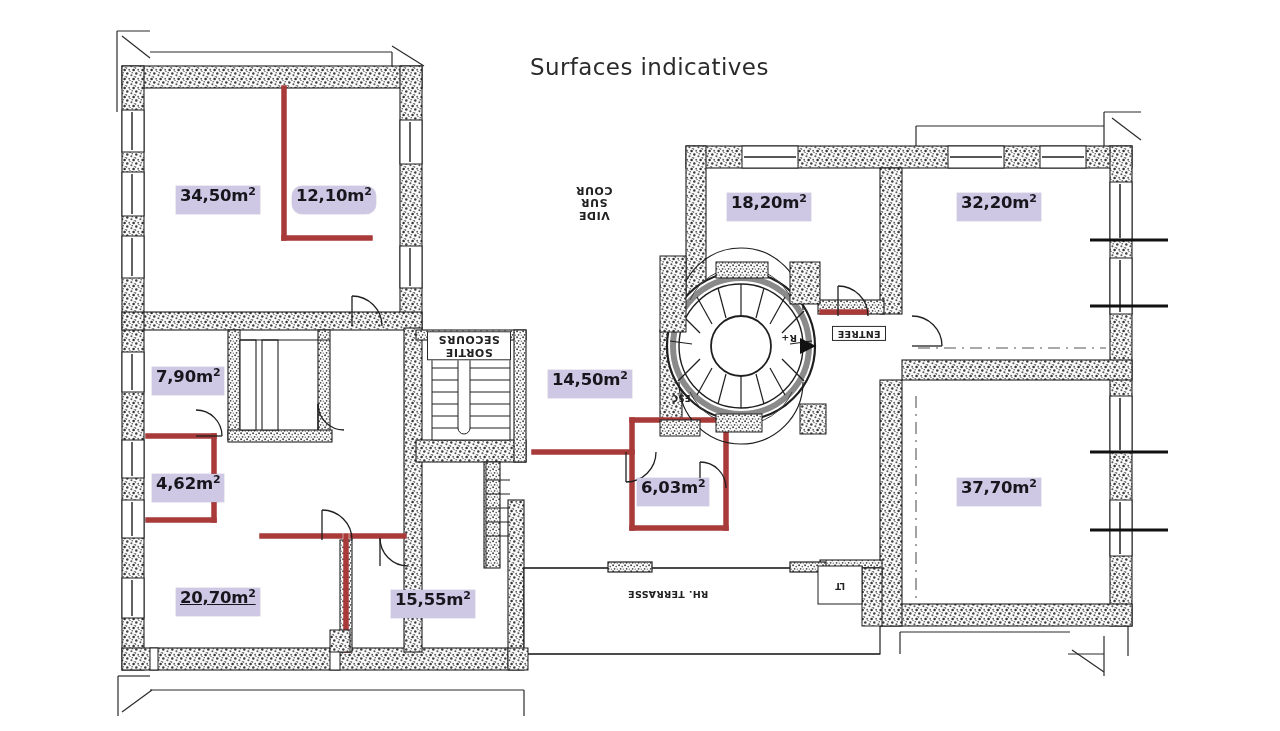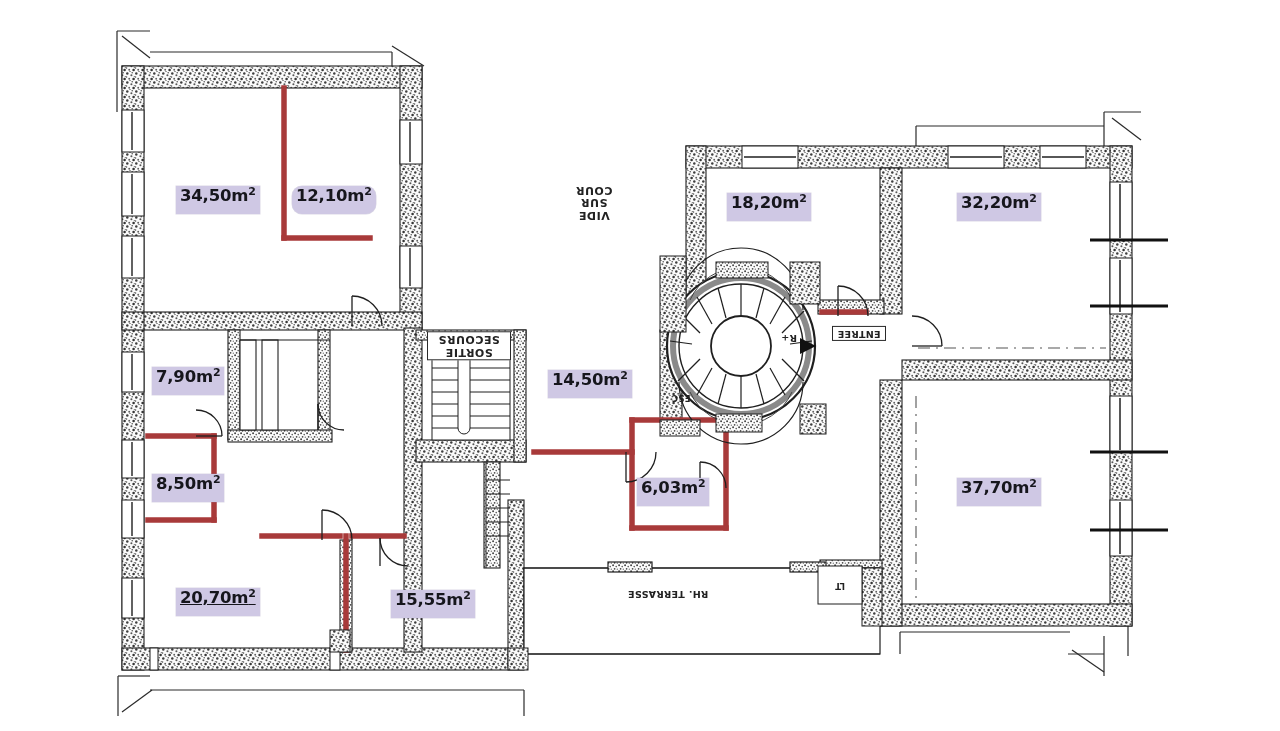--- a/index.html
+++ b/index.html
@@ -364,25 +364,26 @@
 
     <g stroke="#1f1f1f" stroke-width="1">
       <rect x="862" y="568" width="20" height="58" fill="url(#masonry)"></rect>
     </g>
 
     <g stroke="#1f1f1f" stroke-width="1" fill="none">
       <rect x="818" y="566" width="44" height="38" fill="#ffffff"></rect>
     </g>
   </svg>
 
+  <div class="title" style="left:530px;top:54px;">Surfaces indicatives</div>
 
   <div class="area-label" style="left:176px;top:186px;"><span>34,50m</span><span class="sup">2</span></div>
   <div class="area-label" style="left:292px;top:186px;border-radius:10px;"><span>12,10m</span><span class="sup">2</span></div>
   <div class="area-label" style="left:152px;top:367px;"><span>7,90m</span><span class="sup">2</span></div>
-  <div class="area-label" style="left:152px;top:474px;"><span>8,50m</span><span class="sup">2</span></div>
+  <div class="area-label" style="left:152px;top:474px;"><span>4,62m</span><span class="sup">2</span></div>
   <div class="area-label" style="left:176px;top:588px;text-decoration:underline;"><span>20,70m</span><span class="sup">2</span></div>
   <div class="area-label" style="left:391px;top:590px;"><span>15,55m</span><span class="sup">2</span></div>
   <div class="area-label" style="left:548px;top:370px;"><span>14,50m</span><span class="sup">2</span></div>
   <div class="area-label" style="left:637px;top:478px;"><span>6,03m</span><span class="sup">2</span></div>
   <div class="area-label" style="left:704px;top:193px;margin-left:23px;"><span>18,20m</span><span class="sup">2</span></div>
   <div class="area-label" style="left:957px;top:193px;"><span>32,20m</span><span class="sup">2</span></div>
   <div class="area-label" style="left:957px;top:478px;"><span>37,70m</span><span class="sup">2</span></div>
 
   <div class="rot-label" style="left:566px;top:183px;width:56px;">
     <div>VIDE</div>

